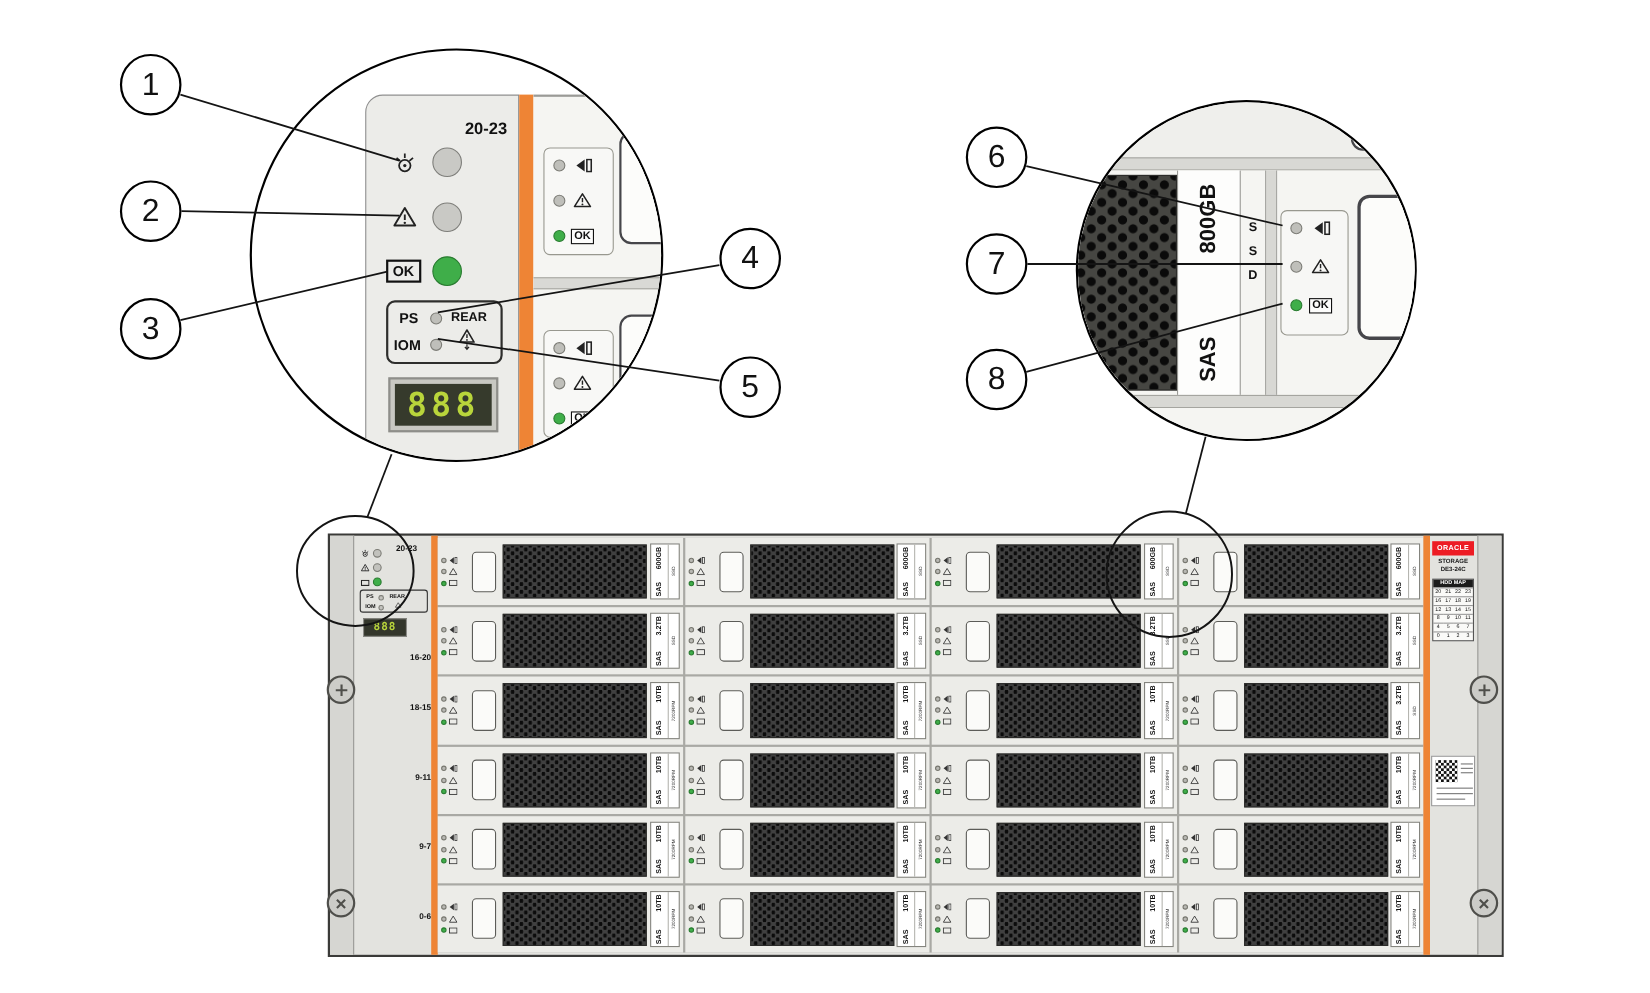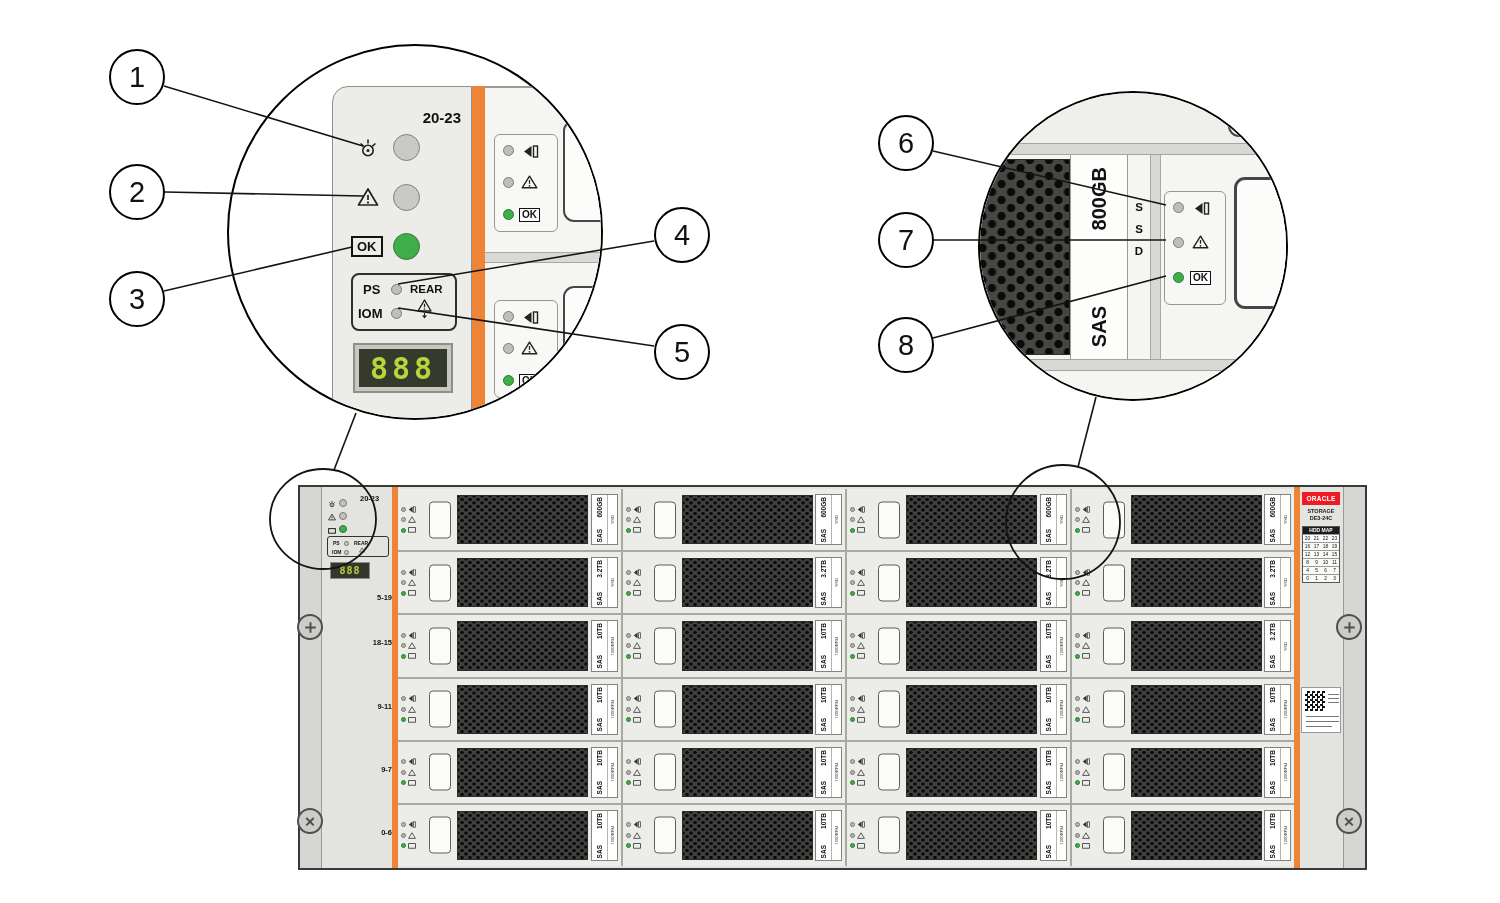--- a/index.html
+++ b/index.html
@@ -317,21 +317,21 @@
         <span class="t" style="left:26px;top:3px">REAR</span>
         <span class="t" style="left:4px;top:12px">IOM</span>
         <span class="mdot2" style="left:16px;top:13px"></span>
         <span class="t" style="left:31px;top:10px"><svg width="6" height="6" viewBox="0 0 17 14">
               <polygon points="8.5,1.2 15.8,12.8 1.2,12.8" fill="none" stroke="#222" stroke-width="1.6"></polygon>
             </svg></span>
       </div>
       <div class="mdisp">888</div>
     </div>
 
-    <span class="baylab" style="top:106px">5-19</span>
+    <span class="baylab" style="top:106px">16-20</span>
     <span class="baylab" style="top:151px">18-15</span>
     <span class="baylab" style="top:215px">9-11</span>
     <span class="baylab" style="top:278px">9-7</span>
     <span class="baylab" style="top:341px">0-6</span>
 
     <div class="orangeV" style="left:92px"></div>
 
     <div class="drives">
 
         <div class="drive">

